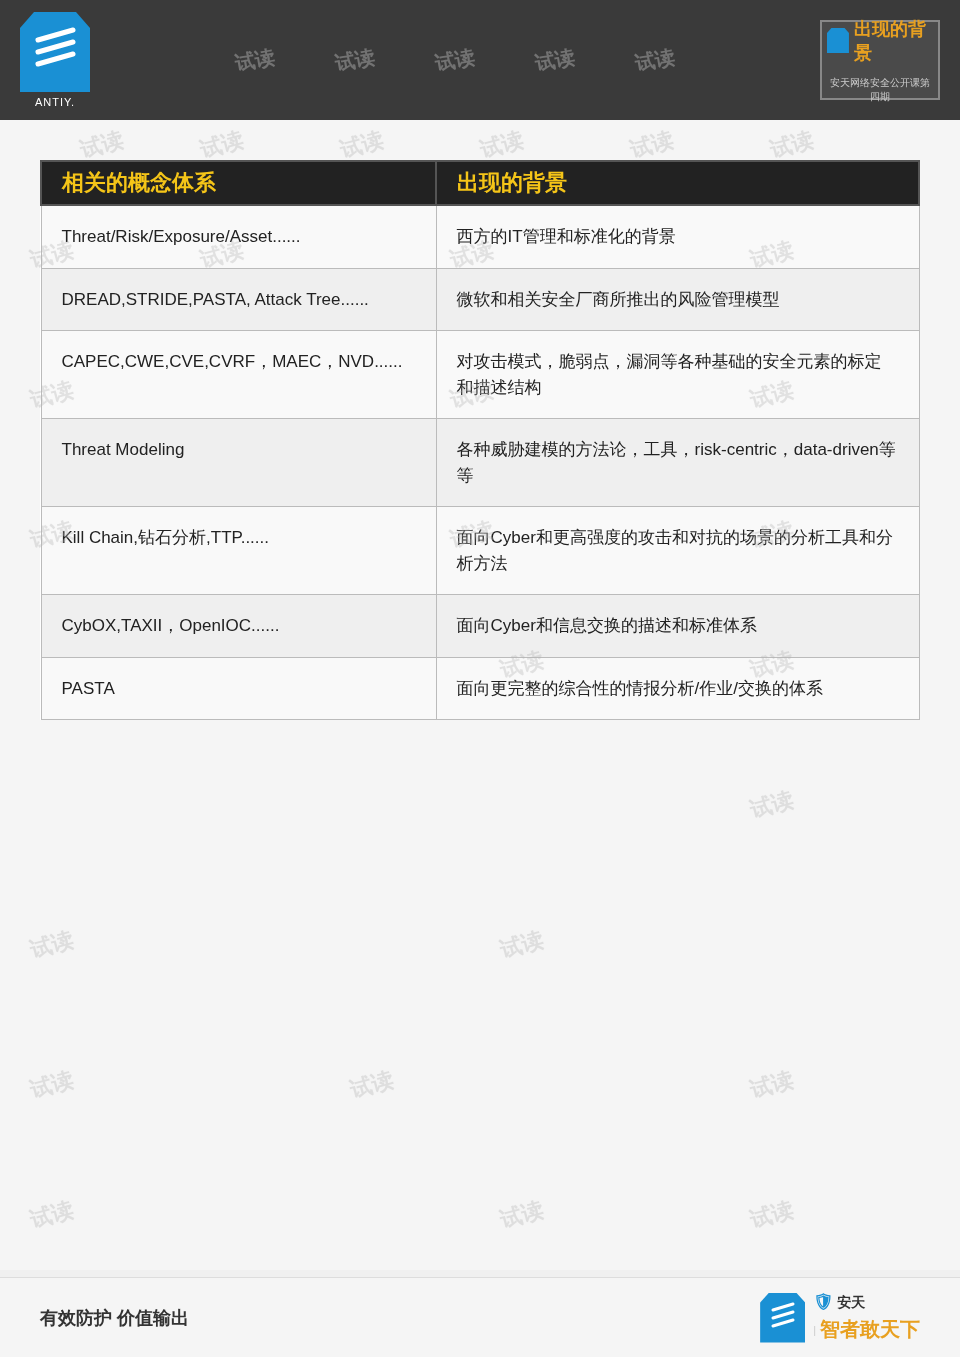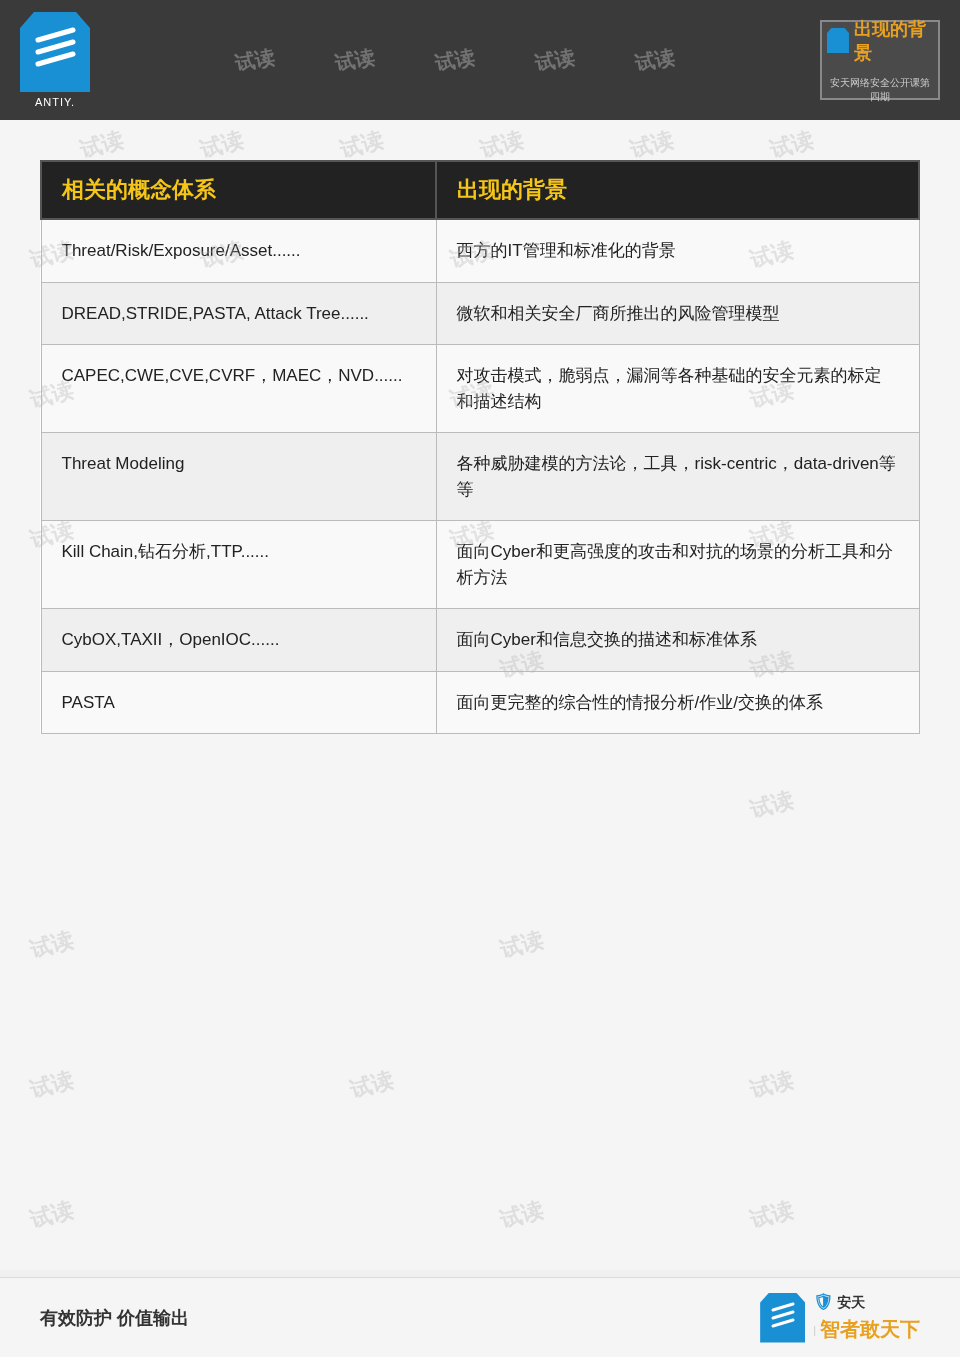--- a/index.html
+++ b/index.html
@@ -135,21 +135,21 @@
       border-collapse: collapse;
       background: white;
       margin-top: 10px;
     }
 
     .data-table th {
       background: #222;
       color: #f5c518;
       font-size: 22px;
       font-weight: bold;
-      padding: 13px 20px;
+      padding: 6px 20px;
       text-align: left;
       border: 2px solid #555;
     }
 
     .data-table td {
       padding: 18px 20px;
       border: 1.5px solid #bbb;
       font-size: 17px;
       color: #222;
       vertical-align: top;

